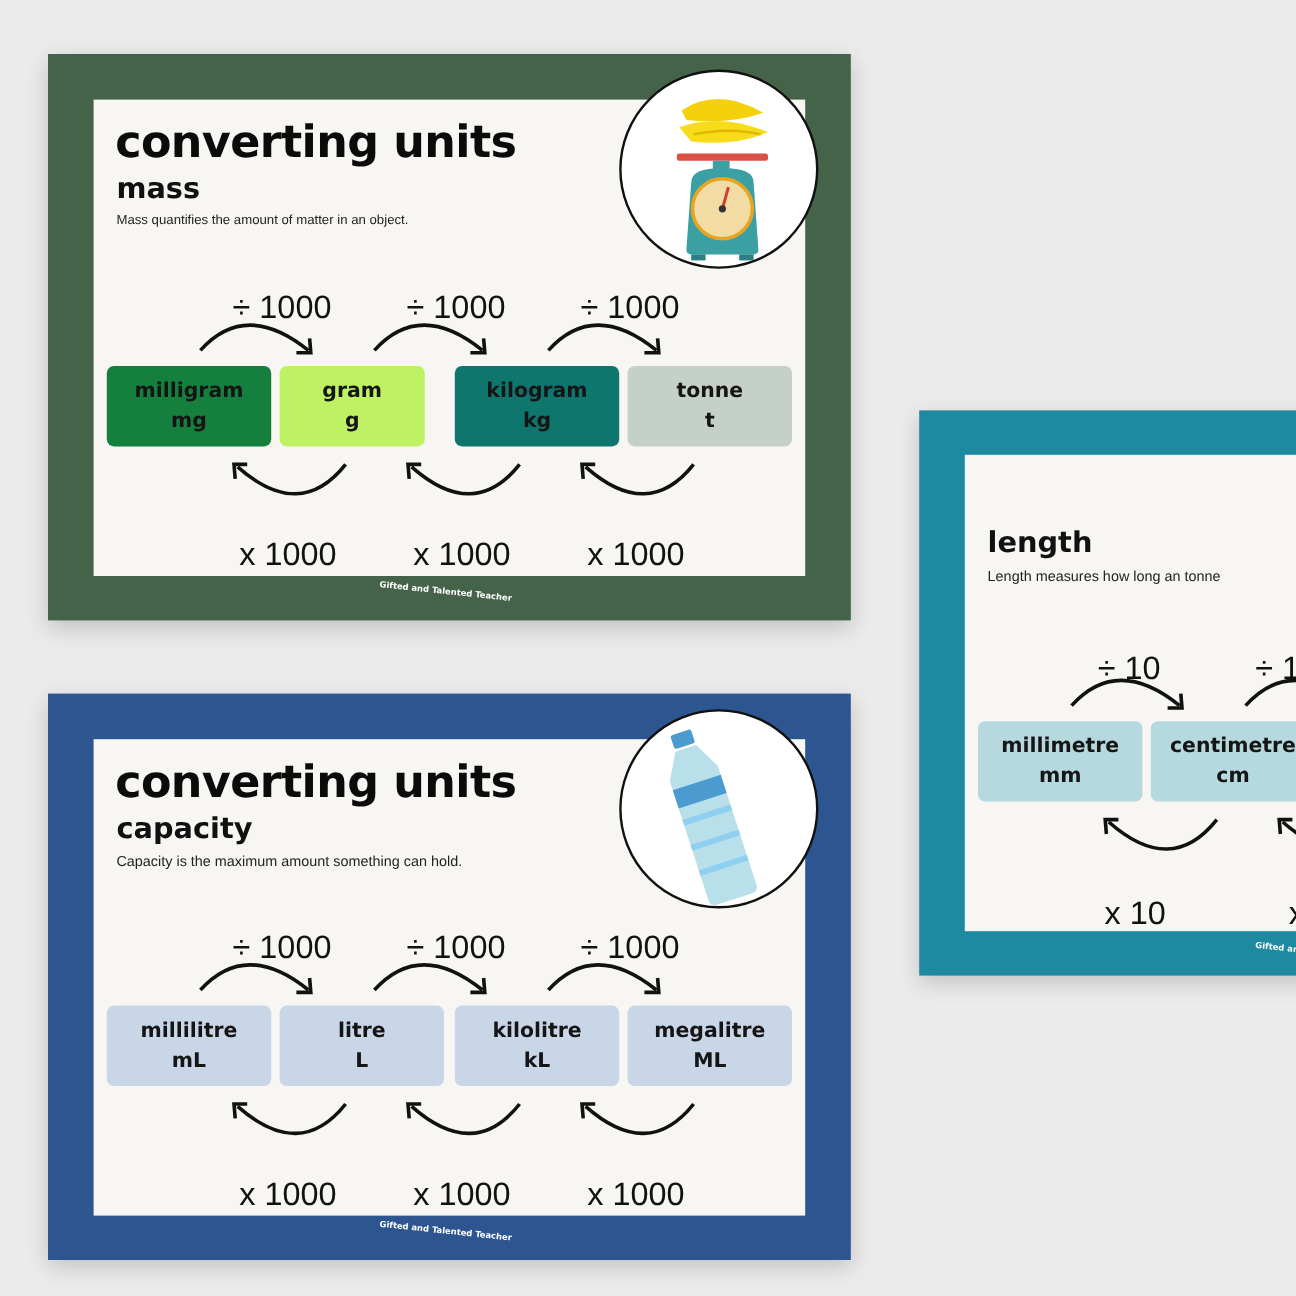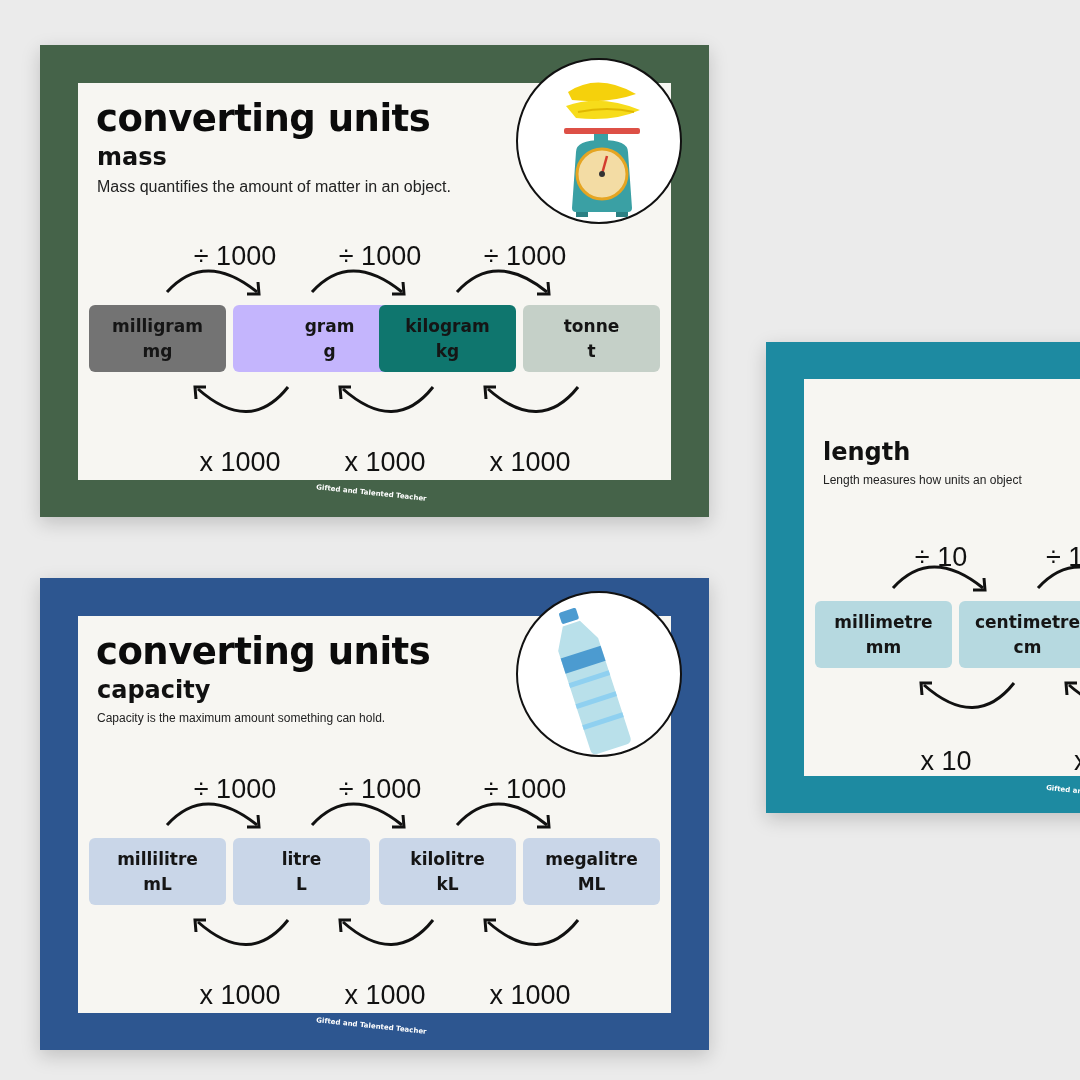--- a/index.html
+++ b/index.html
@@ -15,21 +15,21 @@
   .circle{position:absolute;border-radius:50%;background:#fff;border:2.5px solid #111;box-sizing:border-box;overflow:hidden;}
   .brand{position:absolute;color:#fff;font-family:"DejaVu Sans",sans-serif;font-weight:bold;font-size:7px;white-space:nowrap;}
 </style>
 </head>
 <body>
 
 <div class="poster" style="left:40px;top:45px;width:669px;height:472px;background:#456349;">
   <div class="inner" style="left:38px;top:38px;width:593px;height:397px;"></div>
   <div class="title" style="left:56px;top:52px;font-size:37px;">converting units</div>
   <div class="subtitle" style="left:57px;top:98px;font-size:24px;">mass</div>
-  <div class="desc" style="left:57px;top:133px;font-size:16px;">Mass quantifies the amount of matter in an object.</div>
+  <div class="desc" style="left:57px;top:133px;font-size:11px;">Mass quantifies the amount of matter in an object.</div>
 
   <div class="circle" style="left:476px;top:13px;width:166px;height:166px;">
     <svg width="166" height="166" viewBox="0 0 166 166">
       <path d="M50 32 Q80 12 118 34 Q90 44 54 40 Z" fill="#f5d10c"></path>
       <path d="M48 46 Q82 34 122 50 Q96 62 58 58 Z" fill="#f7dc1a"></path>
       <path d="M60 52 Q90 46 116 52" stroke="#e0b800" stroke-width="2" fill="none"></path>
       <rect x="46" y="68" width="76" height="6" rx="2" fill="#dd5046"></rect>
       <rect x="76" y="74" width="14" height="10" fill="#3aa0a4"></rect>
       <path d="M58 92 Q58 80 84 80 Q110 80 110 92 L114 148 Q114 152 110 152 L58 152 Q54 152 54 148 Z" fill="#3aa0a4"></path>
       <circle cx="84" cy="114" r="25" fill="#f3dca4" stroke="#e5a522" stroke-width="3"></circle>
@@ -50,25 +50,25 @@
   </svg>
   <svg class="arrow" style="left:270px;top:213px;" width="100" height="40">
     <path d="M2 34 Q40 -8 92 34" stroke="#111" stroke-width="3" fill="none"></path>
       <path d="M82 36 L94 36 L93 24" stroke="#111" stroke-width="3" fill="none"></path>
   </svg>
   <svg class="arrow" style="left:415px;top:213px;" width="100" height="40">
     <path d="M2 34 Q40 -8 92 34" stroke="#111" stroke-width="3" fill="none"></path>
       <path d="M82 36 L94 36 L93 24" stroke="#111" stroke-width="3" fill="none"></path>
   </svg>
 
-  <div class="box" style="left:49px;top:260px;width:137px;height:67px;background:#737373;font-size:17px;">
+  <div class="box" style="left:49px;top:260px;width:137px;height:67px;background:#15803d;font-size:17px;">
     <span>milligram</span>
     <span>mg</span>
   </div>
-  <div class="box" style="left:193px;top:260px;width:121px;height:67px;background:#c4b5fd;font-size:17px;padding-left:36px;">
+  <div class="box" style="left:193px;top:260px;width:121px;height:67px;background:#bef264;font-size:17px;">
     <span>gram</span>
     <span>g</span>
   </div>
   <div class="box" style="left:339px;top:260px;width:137px;height:67px;background:#0f766e;font-size:17px;">
     <span>kilogram</span>
     <span>kg</span>
   </div>
   <div class="box" style="left:483px;top:260px;width:137px;height:67px;background:#c5d0c8;font-size:17px;">
     <span>tonne</span>
     <span>t</span>
@@ -163,21 +163,21 @@
   <div class="op" style="left:155px;top:378px;width:90px;font-size:27px;">x 1000</div>
   <div class="op" style="left:300px;top:378px;width:90px;font-size:27px;">x 1000</div>
   <div class="op" style="left:445px;top:378px;width:90px;font-size:27px;">x 1000</div>
 
   <div class="brand" style="left:276px;top:444px;transform:rotate(6deg);">Gifted and Talented Teacher</div>
 </div>
 
 <div class="poster" style="left:766px;top:342px;width:400px;height:471px;background:#1d8aa1;">
   <div class="inner" style="left:38px;top:37px;width:400px;height:397px;"></div>
   <div class="subtitle" style="left:57px;top:96px;font-size:24px;">length</div>
-  <div class="desc" style="left:57px;top:131px;font-size:12px;">Length measures how units an object</div>
+  <div class="desc" style="left:57px;top:131px;font-size:12px;">Length measures how long an tonne</div>
 
   <div class="op" style="left:140px;top:176px;width:70px;font-size:27px;">÷ 10</div>
   <div class="op" style="left:280px;top:176px;width:70px;font-size:27px;text-align:left;">÷ 1</div>
 
   <svg class="arrow" style="left:125px;top:212px;" width="100" height="40">
     <path d="M2 34 Q40 -8 92 34" stroke="#111" stroke-width="3" fill="none"></path>
       <path d="M82 36 L94 36 L93 24" stroke="#111" stroke-width="3" fill="none"></path>
   </svg>
   <svg class="arrow" style="left:270px;top:212px;" width="100" height="40">
     <path d="M2 34 Q40 -8 92 34" stroke="#111" stroke-width="3" fill="none"></path>

